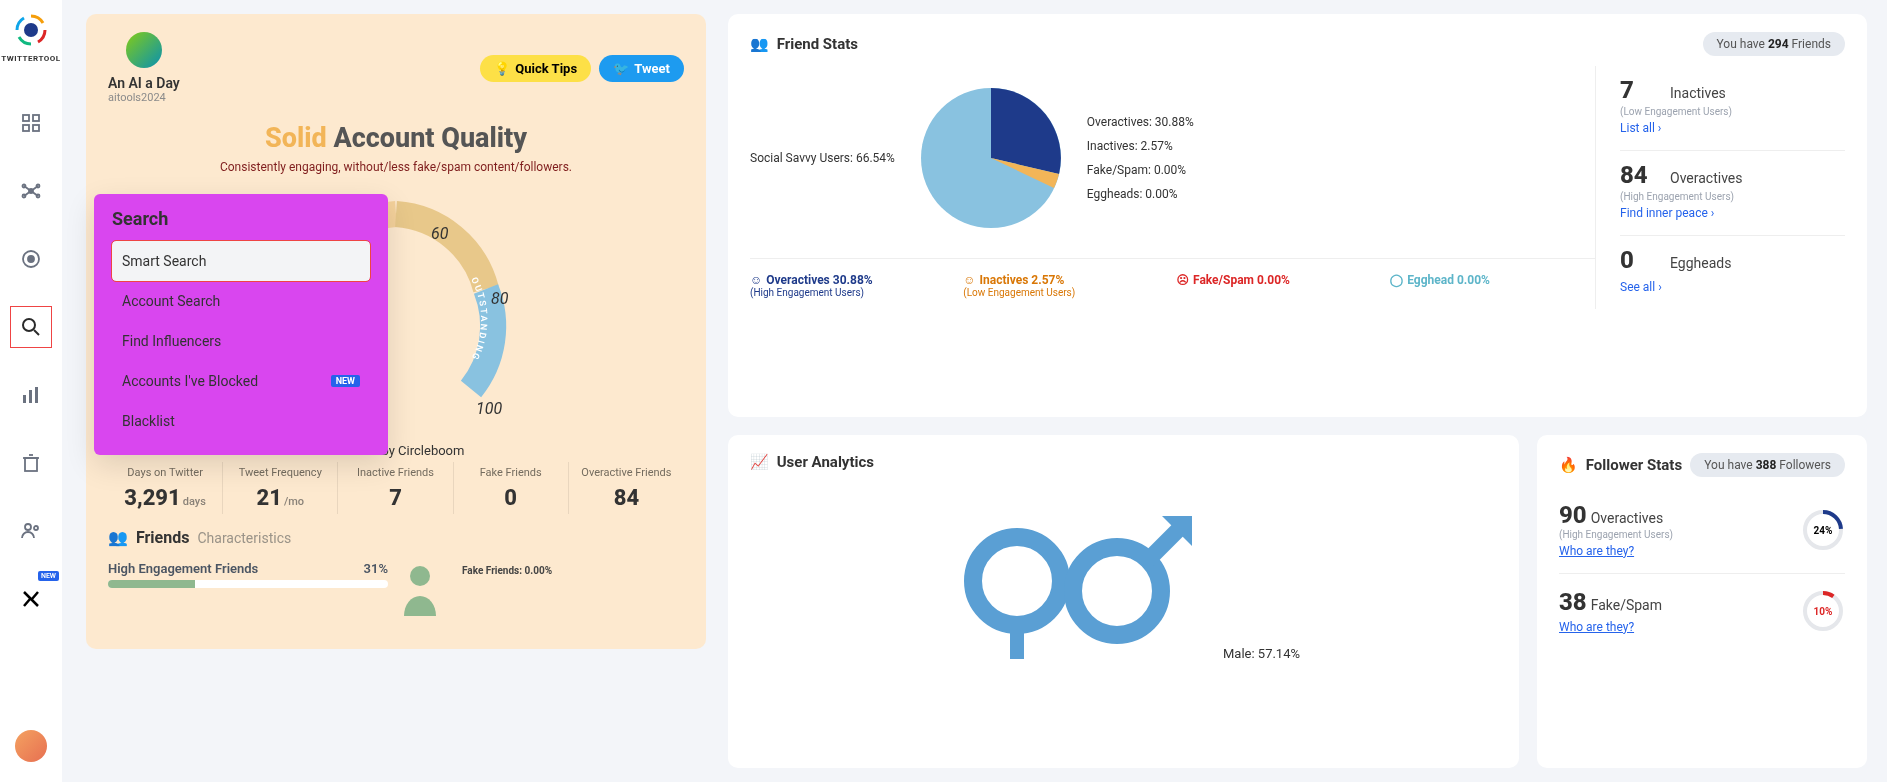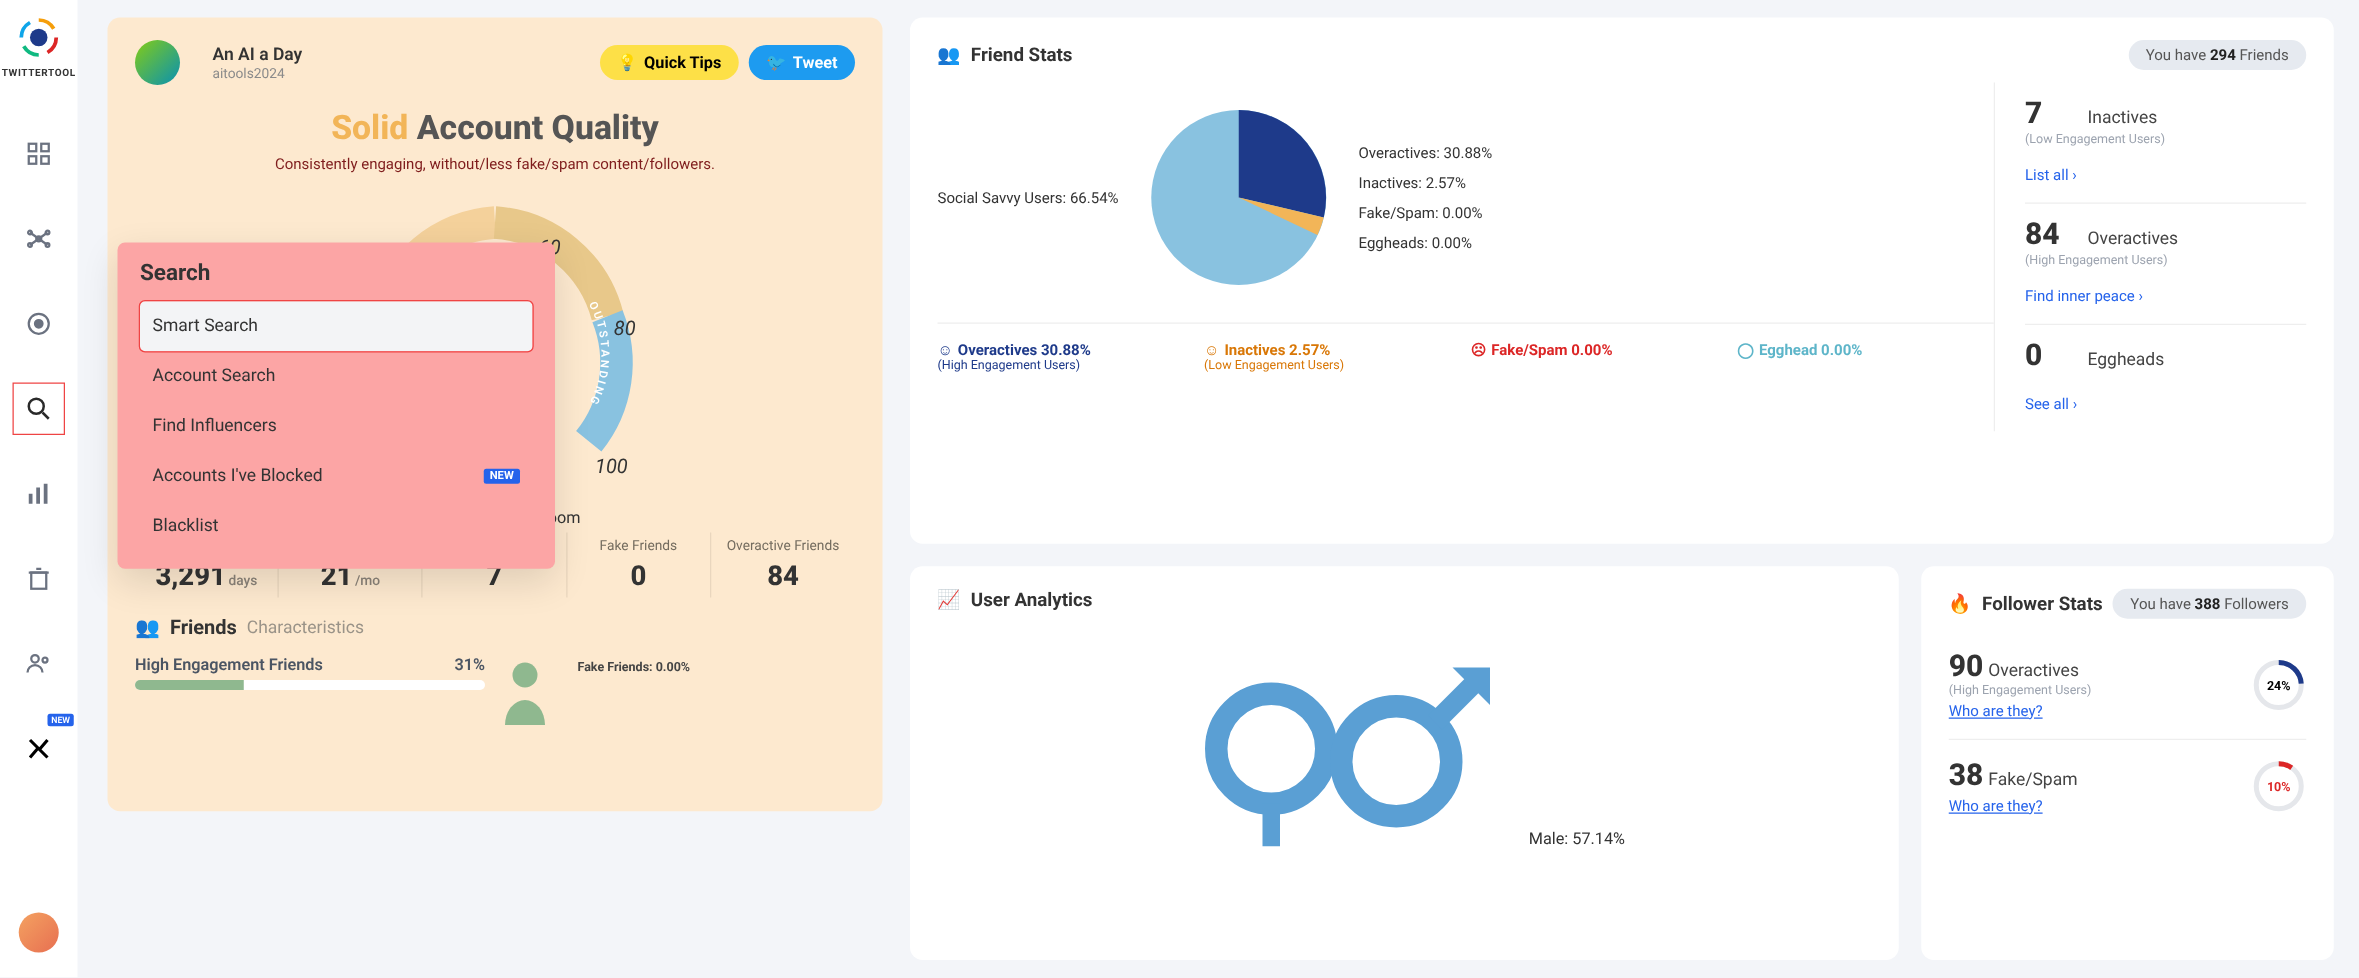--- a/index.html
+++ b/index.html
@@ -20,39 +20,39 @@
 
 .main { flex: 1; padding: 14px 20px 14px 24px; display: grid; grid-template-columns: 620px 1fr; gap: 22px; overflow: hidden; }
 
 
 .card { background: #fff; border-radius: 10px; padding: 18px 22px; }
 .card-peach { background: #fde9cf; }
 
 
 .left-col { display: flex; flex-direction: column; gap: 16px; position: relative; }
 .user-header { display: flex; align-items: center; justify-content: space-between; }
-.user-info { display: flex; align-items: center; gap: 26px; }
+.user-info { display: flex; align-items: center; gap: 7px; flex-direction: column; }
 .avatar-med { width: 36px; height: 36px; border-radius: 50%; background: linear-gradient(135deg, #84cc16, #0891b2); }
 .user-name { font-weight: 600; font-size: 14px; }
 .user-handle { font-size: 11px; color: #8b8b8b; }
 .header-btns { display: flex; gap: 8px; }
 .btn-tips { background: #fde047; border: none; padding: 6px 14px; border-radius: 20px; font-weight: 700; font-size: 13px; display: flex; align-items: center; gap: 5px; cursor: pointer; }
 .btn-tweet { background: #1d9bf0; color: #fff; border: none; padding: 6px 14px; border-radius: 20px; font-weight: 700; font-size: 13px; display: flex; align-items: center; gap: 5px; cursor: pointer; }
 
 .quality-section { text-align: center; margin-top: 18px; }
 .quality-title { font-size: 27px; font-weight: 800; color: #555; }
 .quality-title .accent { color: #f2b558; }
 .quality-sub { font-size: 12px; color: #7f1d1d; margin-top: 6px; }
 
 .gauge-wrap { position: relative; height: 280px; display: flex; justify-content: center; }
 .gauge { width: 240px; height: 240px; margin-top: 20px; }
 .powered { font-size: 13px; color: #333; position: absolute; bottom: -4px; }
 
 
-.search-popover { position: absolute; top: 180px; left: 8px; width: 350px; background: #fca5a5; border-radius: 6px; box-shadow: 0 10px 30px rgba(0,0,0,0.12); padding: 14px 18px; z-index: 30; }
+.search-popover { position: absolute; top: 180px; left: 8px; width: 294px; background: #d946ef; border-radius: 6px; box-shadow: 0 10px 30px rgba(0,0,0,0.12); padding: 14px 18px; z-index: 30; }
 .search-popover h3 { font-size: 18px; font-weight: 700; margin-bottom: 12px; }
 .search-item { padding: 12px 10px; font-size: 14px; color: #333; cursor: pointer; display: flex; align-items: center; justify-content: space-between; border-radius: 4px; }
 .search-item.selected { background: #f3f4f6; outline: 1px solid #ef4444; }
 .pill-new { background: #2563eb; color: #fff; font-size: 9px; padding: 1px 5px; border-radius: 2px; font-weight: 700; }
 
 
 .stats-row { display: grid; grid-template-columns: repeat(5, 1fr); gap: 0; margin-top: 8px; }
 .stat-cell { text-align: center; border-right: 1px solid rgba(0,0,0,0.08); padding: 4px 2px; }
 .stat-cell:last-child { border: none; }
 .stat-label { font-size: 11px; color: #746c5f; margin-bottom: 6px; }
@@ -90,21 +90,21 @@
 .c-orange { color: #d97706; }
 .c-red { color: #dc2626; }
 .c-teal { color: #5db5c9; }
 
 .side-stats { border-left: 1px solid #eee; padding-left: 24px; display: flex; flex-direction: column; }
 .side-stat { padding: 10px 0 14px; border-bottom: 1px solid #eee; }
 .side-stat:last-child { border: none; }
 .side-stat .num { font-size: 24px; font-weight: 800; display: inline-block; width: 50px; }
 .side-stat .lbl { font-size: 14px; color: #444; }
 .side-stat .sub { font-size: 10px; color: #9ca3af; margin-top: 2px; }
-.side-stat .link { font-size: 12px; color: #2563eb; cursor: pointer; margin-top: 16px; display: inline-block; }
+.side-stat .link { font-size: 12px; color: #2563eb; cursor: pointer; margin-top: 4px; display: inline-block; }
 
 .row2 { display: grid; grid-template-columns: 1fr 330px; gap: 18px; }
 
 .analytics-body { display: flex; align-items: flex-end; justify-content: center; gap: 16px; height: 190px; }
 .gender-label { font-size: 13px; color: #333; }
 
 .follower-stats .side-stat2 { display: flex; align-items: center; justify-content: space-between; padding: 14px 0; }
 .ss-left .num { font-size: 24px; font-weight: 800; }
 .ss-left .lbl { font-size: 14px; color: #444; }
 .ss-left .sub { font-size: 10px; color: #9ca3af; }

